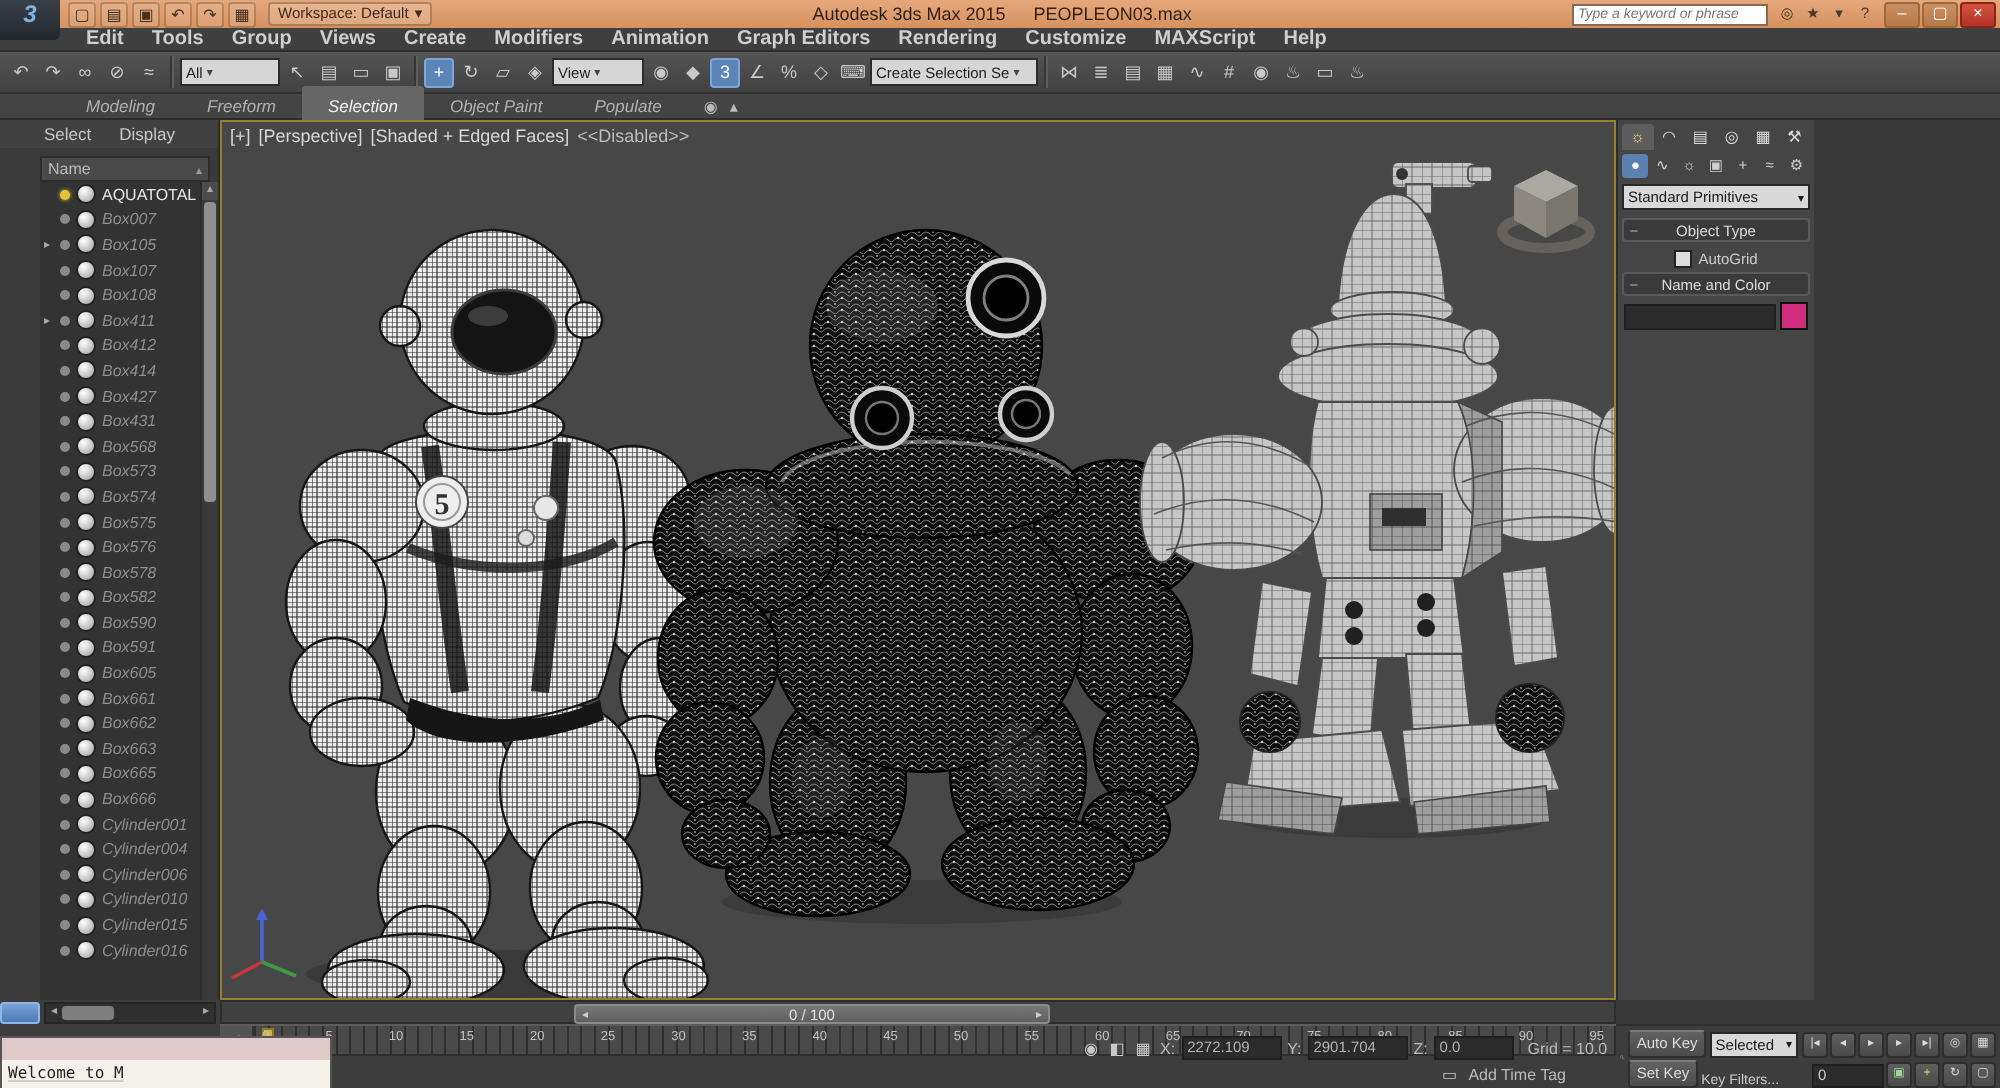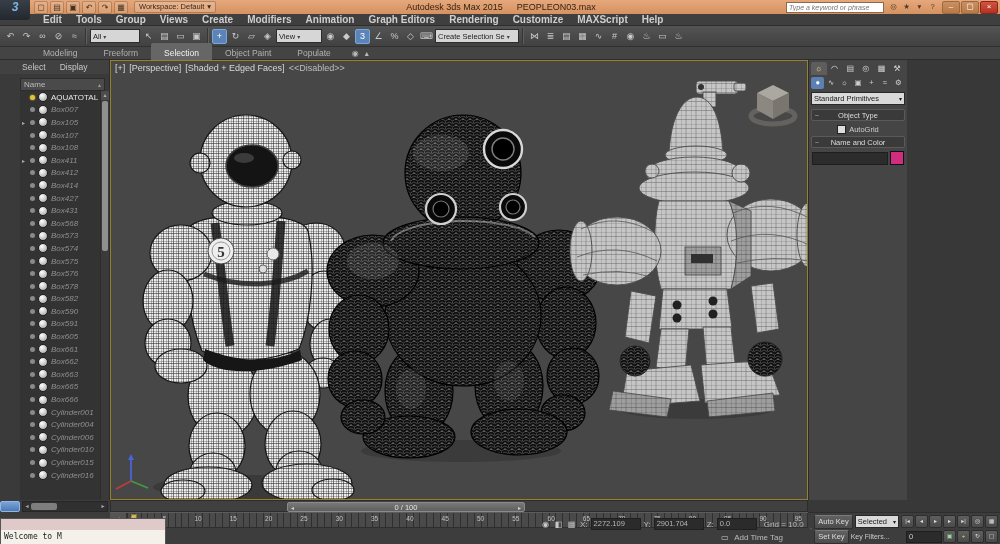--- a/index.html
+++ b/index.html
@@ -40,21 +40,21 @@
   .ti{width:15px;height:15px;flex:0 0 auto;display:flex;align-items:center;justify-content:center;
     font-size:9px;color:#c9c9c9;border-radius:2px;}
   .ti.active{background:#5b84b8;color:#fff;border:1px solid #7aa6d8;box-sizing:border-box;}
   .tsep{width:1px;height:16px;background:#353535;border-right:1px solid #5e5e5e;margin:0 2px;flex:0 0 auto;}
   .tsel{height:12px;background:#d6d6d6;color:#222;font-size:7.5px;display:flex;align-items:center;
     border:1px solid #2c2c2c;padding:0 2px;gap:2px;flex:0 0 auto;white-space:nowrap;overflow:hidden;}
   .tsel .car{font-size:6px;color:#444;}
   
   .ribbon{position:absolute;left:0;top:47px;width:1000px;height:13px;background:#444;border-bottom:1px solid #2d2d2d;
     display:flex;align-items:center;padding-left:30px;box-sizing:border-box;}
-  .ribbon .rtab{font-size:8.5px;color:#b2b2b2;padding:4px 13px;line-height:13px;}
+  .ribbon .rtab{font-size:8.5px;color:#b2b2b2;padding:4px 13px;line-height:13px;font-style:italic;}
   .ribbon div.rtab:nth-of-type(3){background:#666;color:#f2f2f2;border-radius:2px 2px 0 0;}
   .ribbon .rext{margin-left:8px;display:flex;gap:6px;color:#bbb;font-size:8px;}
   
   .main{position:absolute;left:0;top:60px;width:1000px;height:440px;display:flex;}
   
   .explorer{width:110px;background:#3a3a3a;border-right:1px solid #2c2c2c;display:flex;flex-direction:column;box-sizing:border-box;}
   .exp-menus{height:14px;display:flex;gap:14px;padding-left:22px;align-items:center;background:#414141;}
   .exp-menus span{font-size:8.5px;color:#c8c8c8;}
   .exp-header{height:11px;margin:4px 4px 0 20px;background:#4a4a4a;border:1px solid #2c2c2c;
     font-size:8px;color:#bbb;display:flex;align-items:center;justify-content:space-between;padding:0 3px;}
@@ -118,39 +118,39 @@
   .f-dock{position:absolute;left:808px;top:0;width:192px;height:12px;background:#383838;}
   .f-tb{position:absolute;left:110px;top:12px;width:735px;height:15px;background:#4a4a4a;border-top:1px solid #5c5c5c;
     display:flex;align-items:stretch;}
   .tb-btn{width:16px;font-size:8px;color:#ccc;text-align:center;line-height:15px;background:#545454;border-right:1px solid #333;}
   .tb-ruler{flex:1;position:relative;
     background:repeating-linear-gradient(90deg,#2f2f2f 0 1px,transparent 1px 6.8px);}
   .tb-labels{position:absolute;left:0;right:0;top:2px;display:flex;justify-content:space-between;padding:0 4px;}
   .tb-labels span{font-size:6.5px;color:#c2c2c2;}
   .tb-marker{position:absolute;left:4px;top:1px;width:6px;height:12px;background:#cdb44e;border:1px solid #8a7a22;box-sizing:border-box;}
   .f-status{position:absolute;left:0;top:27px;width:845px;height:17px;background:#3d3d3d;border-top:1px solid #2e2e2e;}
-  .ml{position:absolute;left:0;top:-10px;width:166px;height:27px;border:1px solid #555;box-sizing:border-box;}
+  .ml{position:absolute;left:0;top:-10px;width:166px;height:27px;border:1px solid #555;box-sizing:border-box;text-decoration:underline;}
   .ml .pink{height:11px;background:#e0c9c9;}
   .ml .white{height:14px;background:#f4f1ea;font-family:"DejaVu Sans Mono",monospace;font-size:8px;color:#222;
     padding:2px 2px 0 3px;box-sizing:border-box;white-space:nowrap;overflow:hidden;}
   .st-lines{position:absolute;left:170px;top:-11px;width:360px;height:28px;}
   .st-lines .l1{font-size:8px;color:#c8c8c8;height:13px;line-height:13px;}
   .st-lines .l2{font-size:8px;color:#c8c8c8;height:14px;line-height:14px;}
   .coords{position:absolute;left:540px;top:-11px;width:305px;height:28px;font-size:8px;color:#bbb;}
   .coords .r1{display:flex;align-items:center;gap:3px;height:14px;}
   .coords .mini{width:11px;height:11px;font-size:8px;line-height:11px;text-align:center;color:#c9c9c9;}
   .coords .fld{width:44px;height:10px;background:#2b2b2b;border:1px solid #1f1f1f;color:#b5b5b5;
     font-size:7.5px;line-height:10px;padding:0 2px;overflow:hidden;}
   .coords .fld.z{width:34px;}
   .coords .r2{display:flex;align-items:center;gap:4px;height:13px;justify-content:flex-end;padding-right:62px;}
   .gridlbl{margin-left:4px;}
   .f-keys{position:absolute;left:808px;top:12px;width:192px;height:32px;background:#3d3d3d;border-top:1px solid #2e2e2e;
     display:flex;align-items:stretch;}
   .keycol{display:flex;flex-direction:column;justify-content:space-around;padding:1px 0 1px 2px;}
-  .krow{display:flex;align-items:center;gap:2px;height:14px;}
+  .krow{display:flex;align-items:flex-end;gap:2px;height:14px;}
   .kbtn{height:12px;background:linear-gradient(#616161,#4c4c4c);border:1px solid #2e2e2e;border-top-color:#7a7a7a;
     border-radius:2px;font-size:7.5px;color:#ddd;text-align:center;line-height:12px;padding:0 3px;white-space:nowrap;}
   .ksel{height:11px;background:#d9d9d9;color:#1a1a1a;font-size:7.5px;display:flex;align-items:center;
     border:1px solid #282828;padding:0 2px;gap:6px;}
   .kfil{font-size:7px;color:#ccc;white-space:nowrap;}
   .pbtn{width:11px;height:11px;background:linear-gradient(#5f5f5f,#4a4a4a);border:1px solid #2d2d2d;
     border-radius:2px;font-size:6px;color:#ddd;text-align:center;line-height:11px;flex:0 0 auto;overflow:hidden;}
   .pbtn.green{color:#9fd89f;}
   .pbtn.yellow{color:#e8cf7a;}
   .ffld{width:30px;height:10px;background:#2b2b2b;border:1px solid #1f1f1f;color:#ccc;font-size:7.5px;

